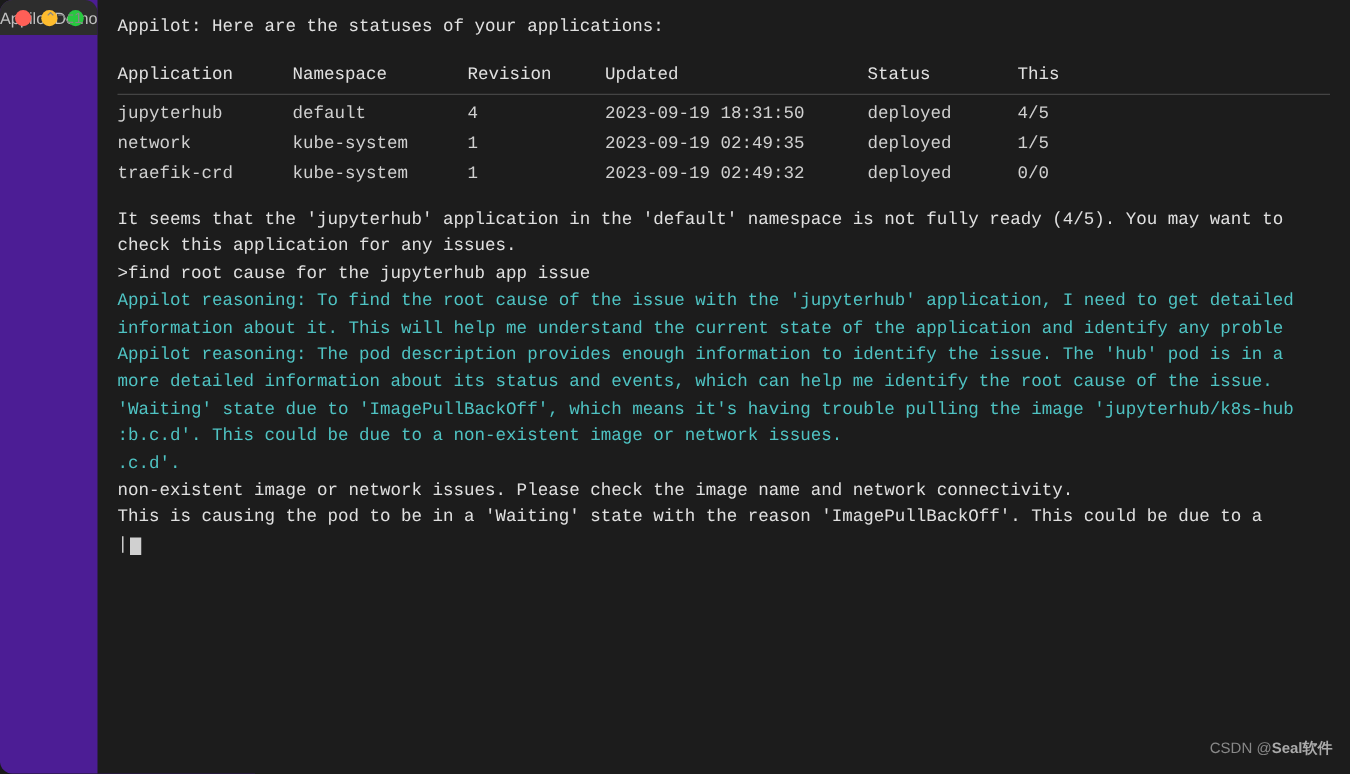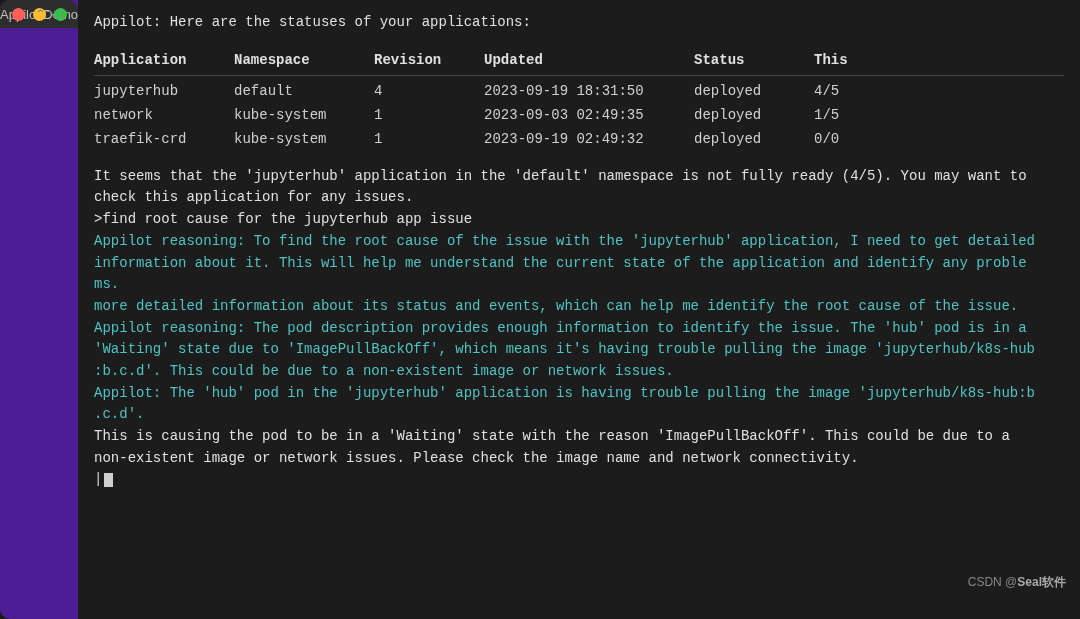--- a/index.html
+++ b/index.html
@@ -73,40 +73,40 @@
 
     .table-section {
       margin-top: 6px;
       margin-bottom: 6px;
     }
 
     .table-header {
       display: grid;
       grid-template-columns: 140px 140px 110px 210px 120px 80px;
       color: #e0e0e0;
-      font-weight: bold;
+      font-weight: normal;
       margin-bottom: 4px;
     }
 
     .table-divider {
       border: none;
       border-top: 1px solid #444;
       margin: 4px 0 4px 0;
     }
 
     .table-row-data {
       display: grid;
       grid-template-columns: 140px 140px 110px 210px 120px 80px;
       color: #d0d0d0;
       line-height: 1.7;
     }
 
     .watermark {
       position: absolute;
-      bottom: 28px;
+      bottom: 12px;
       right: 14px;
       color: #888;
       font-size: 12px;
       font-family: -apple-system, sans-serif;
     }
 
     .watermark span.bold {
       font-weight: bold;
       color: #aaa;
     }
@@ -171,50 +171,48 @@
           <span>default</span>
           <span>4</span>
           <span>2023-09-19 18:31:50</span>
           <span>deployed</span>
           <span>4/5</span>
         </div>
         <div class="table-row-data">
           <span>network</span>
           <span>kube-system</span>
           <span>1</span>
-          <span>2023-09-03 02:49:35</span>
+          <span>2023-09-19 02:49:35</span>
           <span>deployed</span>
           <span>1/5</span>
         </div>
         <div class="table-row-data">
           <span>traefik-crd</span>
           <span>kube-system</span>
           <span>1</span>
           <span>2023-09-19 02:49:32</span>
           <span>deployed</span>
           <span>0/0</span>
         </div>
         <div style="height:8px;"></div>
       </div>
 
       <div id="terminal-lines">
           <div class="line-white">It seems that the 'jupyterhub' application in the 'default' namespace is not fully ready (4/5). You may want to</div>
           <div class="line-white">check this application for any issues.</div>
           <div class="line-prompt">&gt;find root cause for the jupyterhub app issue</div>
           <div class="line-cyan">Appilot reasoning: To find the root cause of the issue with the 'jupyterhub' application, I need to get detailed</div>
           <div class="line-cyan">information about it. This will help me understand the current state of the application and identify any proble</div>
-          <div class="line-cyan">ms.</div>
+          <div class="line-cyan">Appilot reasoning: The pod description provides enough information to identify the issue. The 'hub' pod is in a</div>
           <div class="line-cyan">more detailed information about its status and events, which can help me identify the root cause of the issue.</div>
-          <div class="line-cyan">Appilot reasoning: The pod description provides enough information to identify the issue. The 'hub' pod is in a</div>
           <div class="line-cyan">'Waiting' state due to 'ImagePullBackOff', which means it's having trouble pulling the image 'jupyterhub/k8s-hub</div>
           <div class="line-cyan">:b.c.d'. This could be due to a non-existent image or network issues.</div>
-          <div class="line-cyan">Appilot: The 'hub' pod in the 'jupyterhub' application is having trouble pulling the image 'jupyterhub/k8s-hub:b</div>
           <div class="line-cyan">.c.d'.</div>
+          <div class="line-white">non-existent image or network issues. Please check the image name and network connectivity.</div>
           <div class="line-white">This is causing the pod to be in a 'Waiting' state with the reason 'ImagePullBackOff'. This could be due to a</div>
-          <div class="line-white">non-existent image or network issues. Please check the image name and network connectivity.</div>
         </div>
 
       <div class="cursor-line">
         <span style="color:#d0d0d0;">|</span>
         <span class="cursor"></span>
       </div>
     </div>
 
     <div class="watermark">
       <span>CSDN @</span><span class="bold">Seal软件</span>

